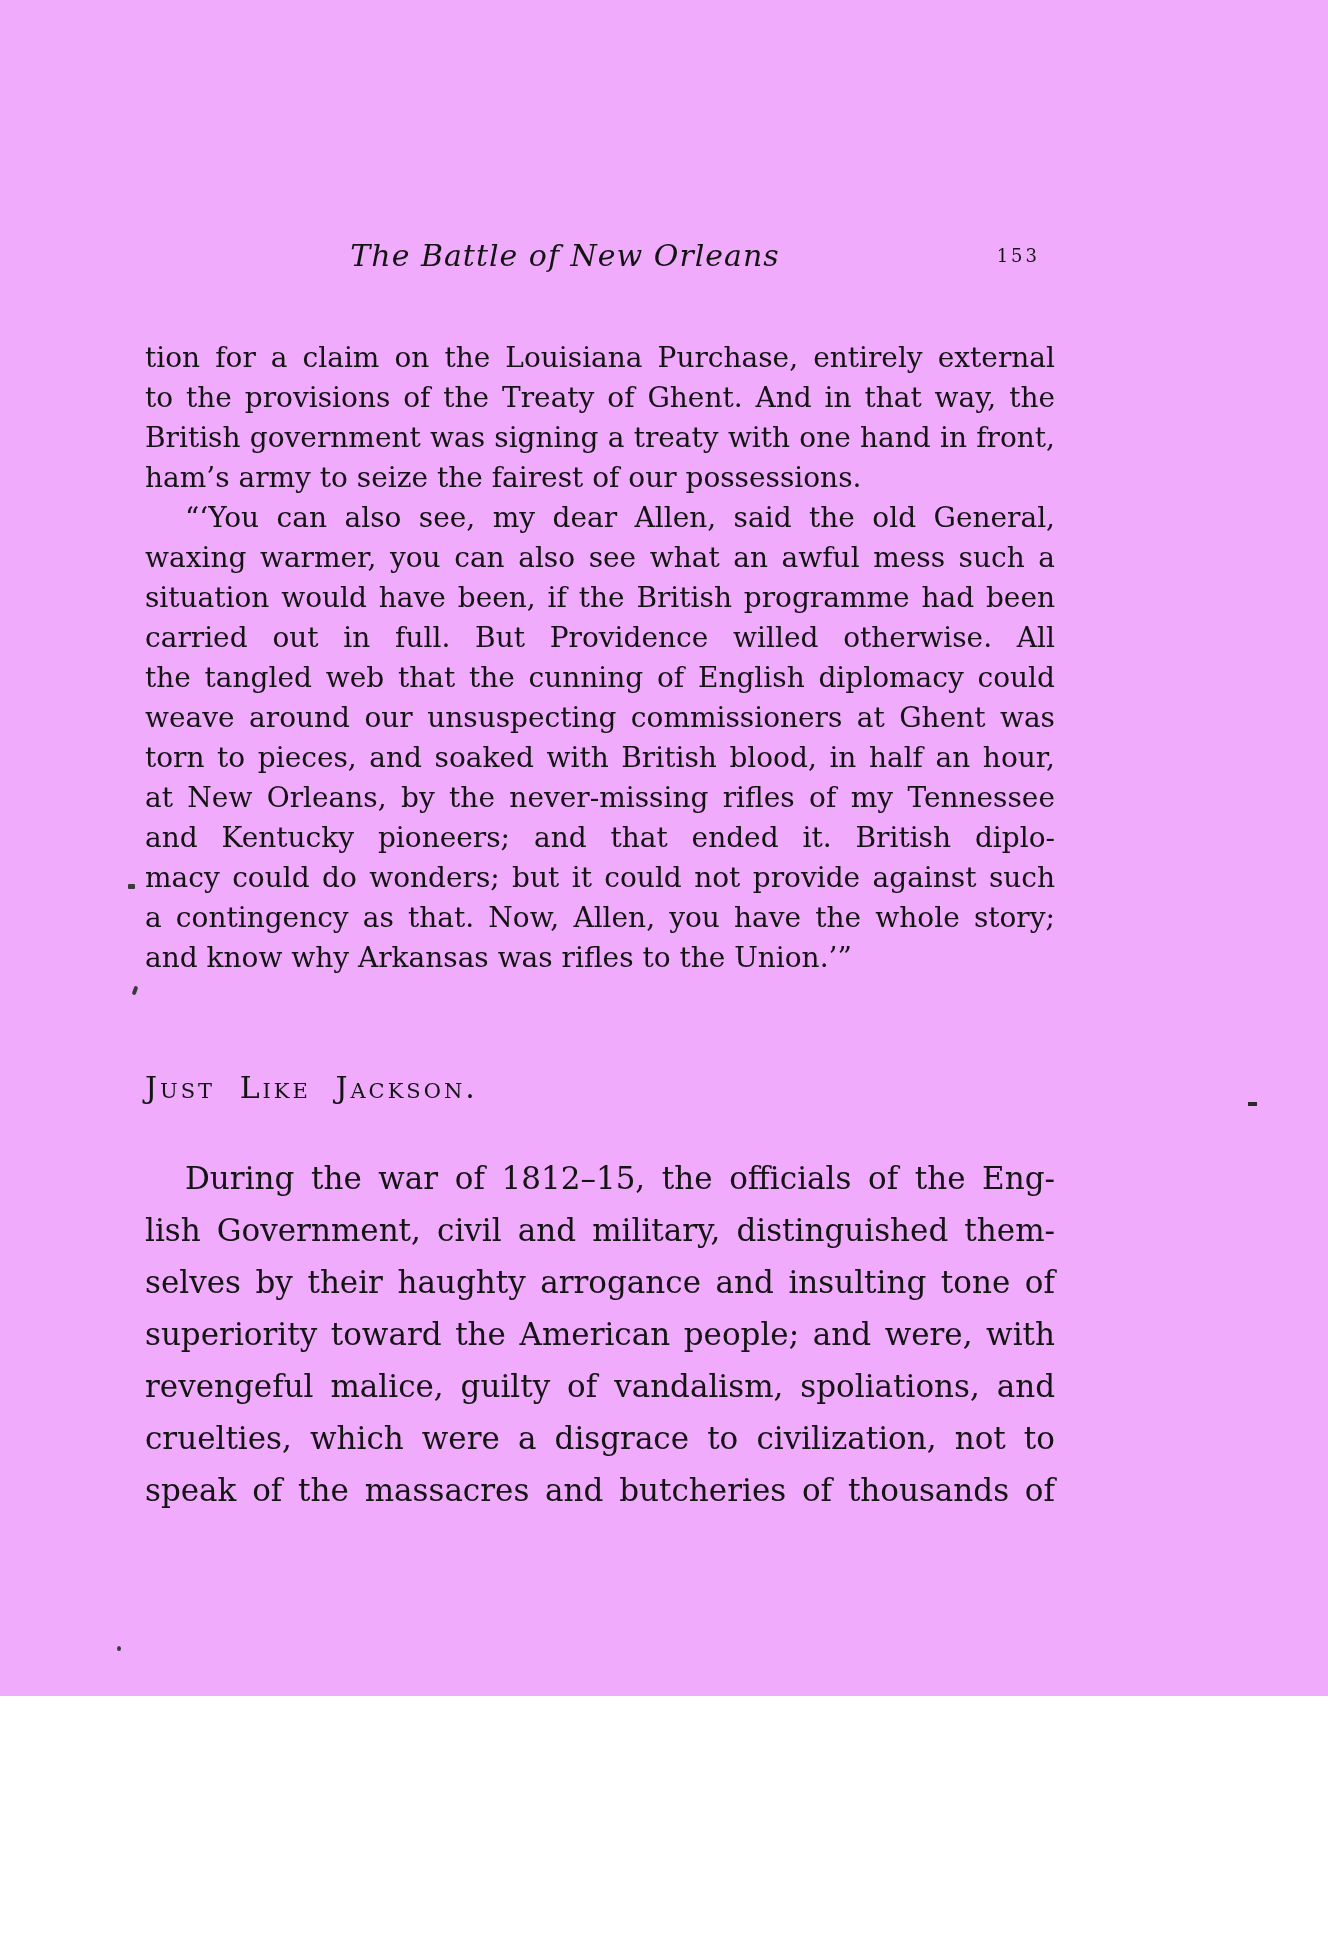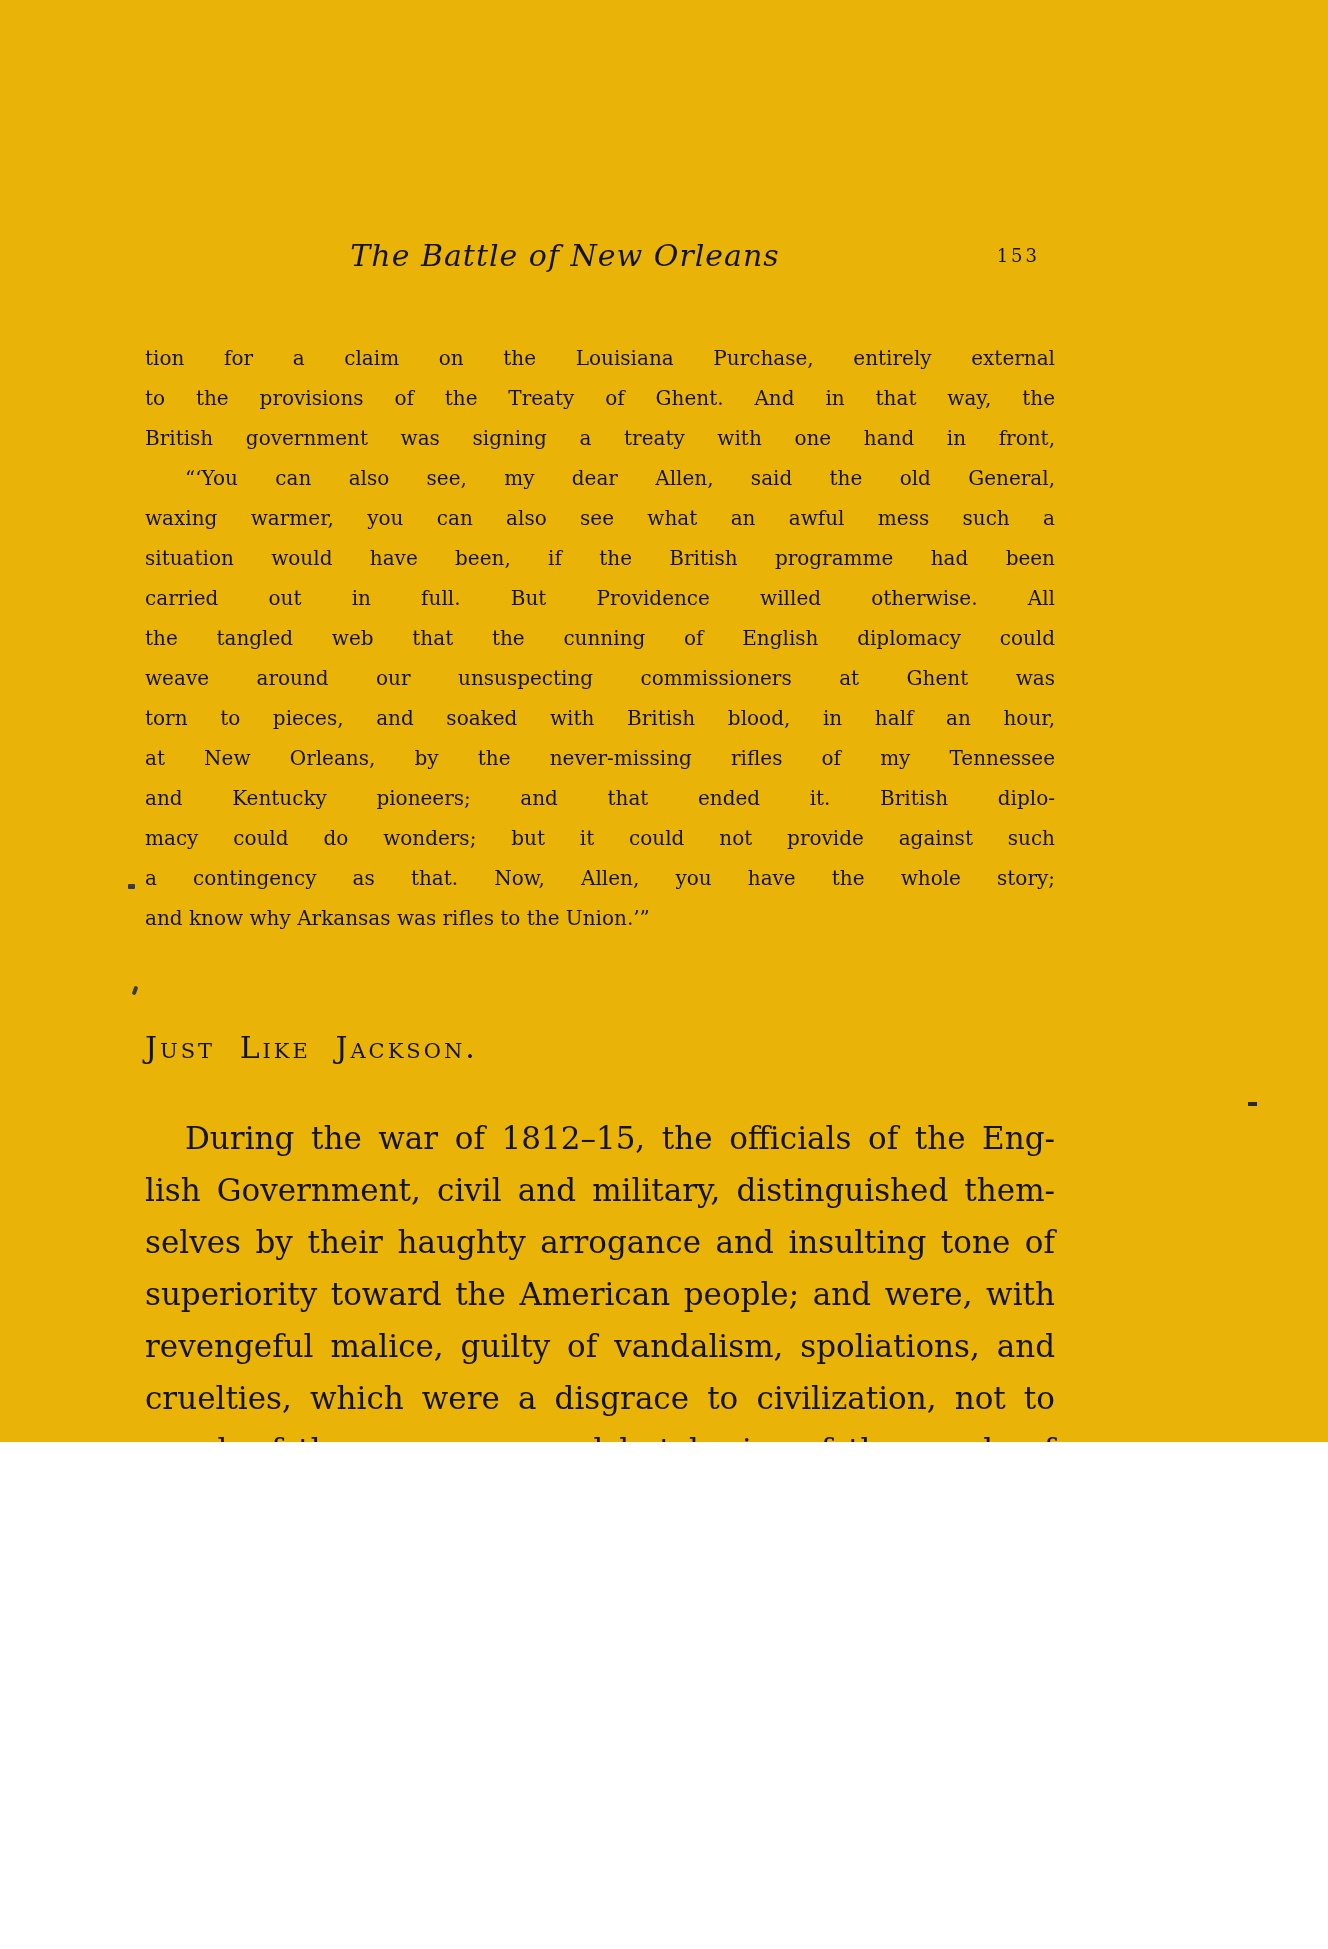--- a/index.html
+++ b/index.html
@@ -1,39 +1,39 @@
 <!DOCTYPE html>
 <html><head>
 <meta charset="utf-8">
 <style>
   html, body { margin:0; padding:0; background:#ffffff; }
   .page {
     position:relative;
     width:1328px;
-    height:1442px;
-    background:#eab308;
+    height:1696px;
+    background:#f0abfc;
     color:#141414;
     font-family:"DejaVu Serif", "Liberation Serif", serif;
     overflow:hidden;
   }
   
   .running-head { position:absolute; top:238px; left:145px; width:910px; height:44px; }
   .running-title {
     position:absolute; left:0; right:70px; top:0;
     text-align:center; font-style:italic; font-size:30px; letter-spacing:1px;
     white-space:nowrap;
   }
   .folio {
     position:absolute; right:15px; top:7px;
     font-size:18px; letter-spacing:3px;
   }
   
   .text-block { position:absolute; left:145px; top:338px; width:910px; }
   .para { margin:0; }
-  .para-1, .para-2 { font-size:20px; line-height:40px; }
+  .para-1, .para-2 { font-size:28px; line-height:40px; }
   .para-3 { font-size:31px; line-height:52px; }
   .line { text-align:justify; text-align-last:justify; }
   .line.par-end { text-align-last:left; }
   .line.indent { text-indent:40px; }
   .section-heading {
     margin:90px 0 44px 0;
     text-align:left;
     font-weight:normal;
     font-variant:small-caps;
     font-size:30px;
@@ -58,20 +58,21 @@
     <div class="running-title">The Battle of New Orleans</div>
     <div class="folio">153</div>
   </header>
 
   <main class="text-block">
 
     <section class="para para-1">
       <div class="line">tion for a claim on the Louisiana Purchase, entirely external</div>
       <div class="line">to the provisions of the Treaty of Ghent.  And in that way, the</div>
       <div class="line">British government was signing a treaty with one hand in front,</div>
+      <div class="line par-end">ham’s army to seize the fairest of our possessions.</div>
     </section>
 
     <section class="para para-2">
       <div class="line indent">“‘You can also see, my dear Allen, said the old General,</div>
       <div class="line">waxing warmer, you can also see what an awful mess such a</div>
       <div class="line">situation would have been, if the British programme had been</div>
       <div class="line">carried out in full.  But Providence willed otherwise.  All</div>
       <div class="line">the tangled web that the cunning of English diplomacy could</div>
       <div class="line">weave around our unsuspecting commissioners at Ghent was</div>
       <div class="line">torn to pieces, and soaked with British blood, in half an hour,</div>

